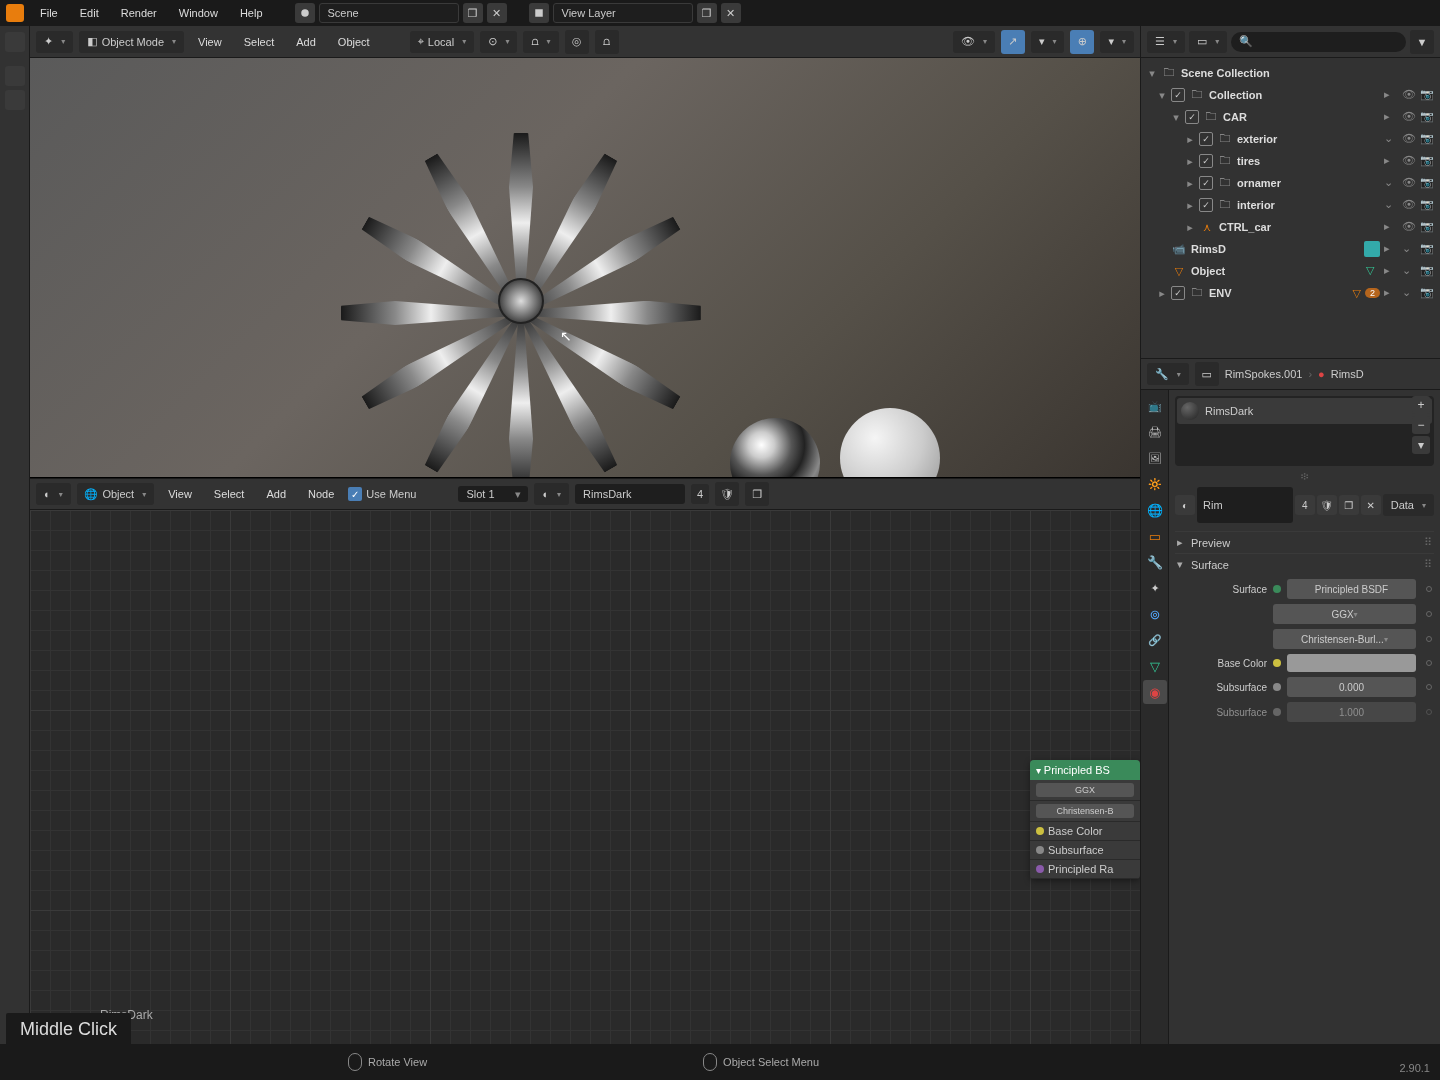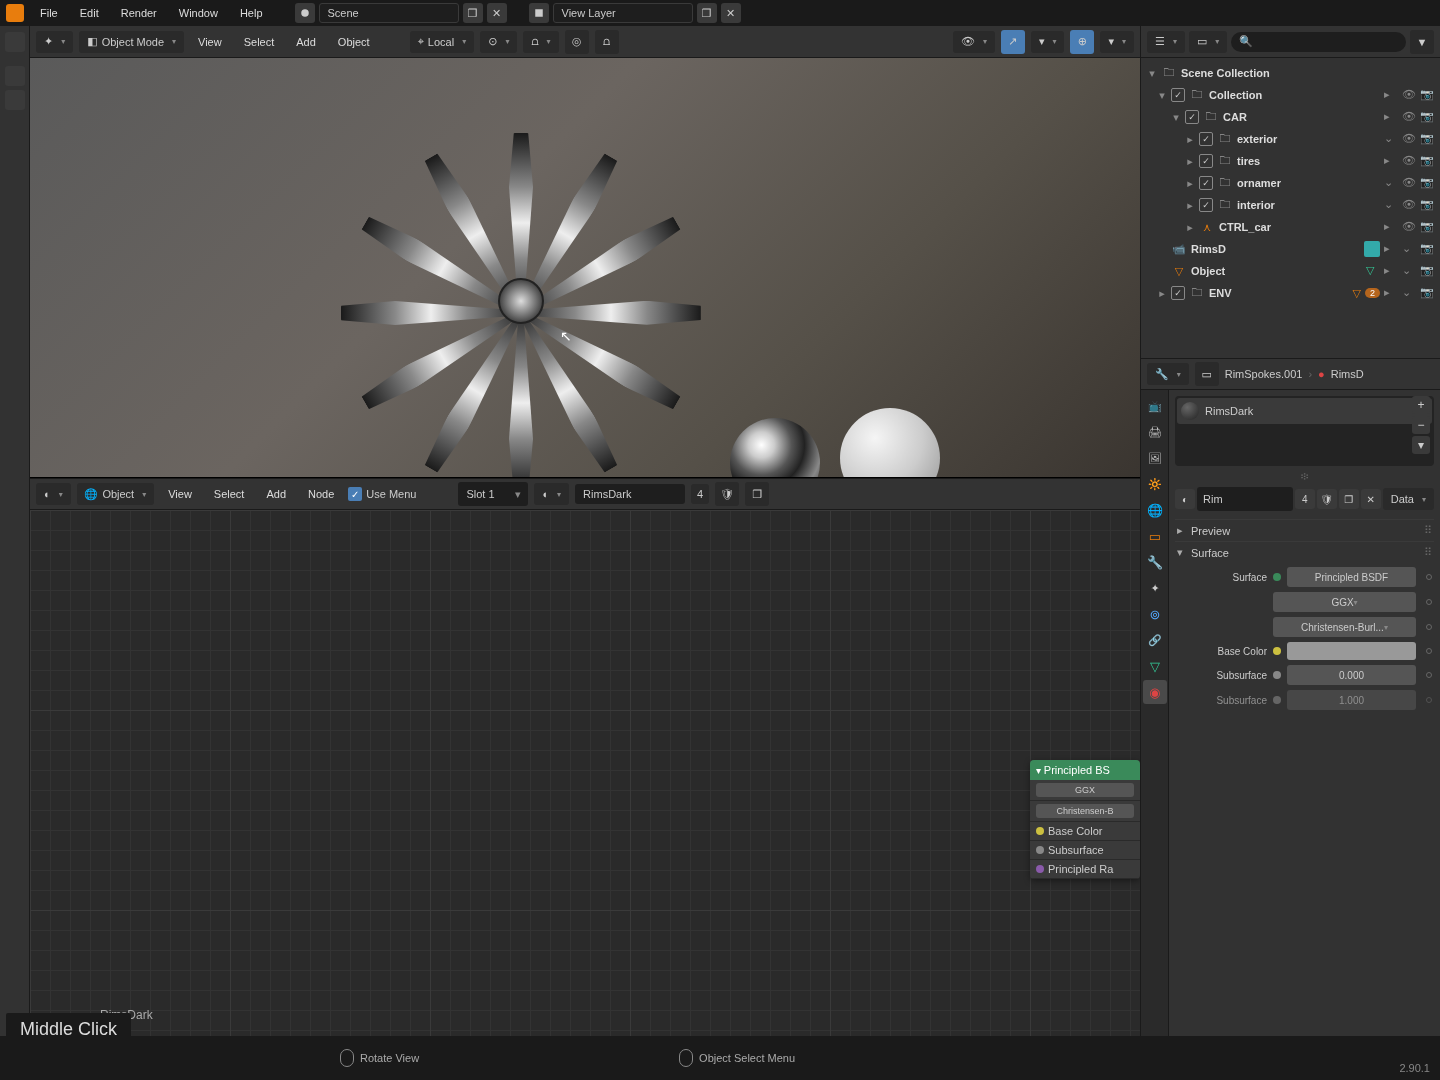--- a/index.html
+++ b/index.html
@@ -34,21 +34,21 @@
 .spoke { position:absolute; left:50%; top:50%; width:180px; height:24px; background:linear-gradient(90deg,#2a2a2a 0%,#888 30%,#eee 50%,#888 70%,#1a1a1a 100%); transform-origin:0 50%; border-radius:0 6px 6px 0; clip-path:polygon(0 40%,70% 0,100% 20%,100% 80%,70% 100%,0 60%);}
 .hub { position:absolute; left:50%; top:50%; width:46px; height:46px; margin:-23px 0 0 -23px; background:radial-gradient(circle,#ddd 0%,#888 40%,#333 80%); border-radius:50%; border:2px solid #222;}
 .chrome-ball { position:absolute; width:90px; height:90px; border-radius:50%; background:radial-gradient(circle at 35% 30%,#fff 0%,#ccc 15%,#555 35%,#222 50%,#888 70%,#333 90%); left:700px; top:360px;}
 .matte-ball { position:absolute; width:100px; height:100px; border-radius:50%; background:radial-gradient(circle at 35% 30%,#f5f5f5 0%,#ccc 50%,#999 90%); left:810px; top:350px;}
 .viewport .cursor-pos { position:absolute; left:530px; top:270px; width:24px; height:24px;}
 .viewport .cursor-pos::after { content:'↖'; color:#fff; font-size:14px;}
 
 .node-editor-header { height:32px; background:#333; border-top:1px solid #1a1a1a; border-bottom:1px solid #1a1a1a; display:flex; align-items:center; padding:0 6px; gap:6px;}
 .check-wrap { display:flex; align-items:center; gap:4px;}
 .checkbox { width:14px; height:14px; background:#4a7eb5; border-radius:2px; display:flex; align-items:center; justify-content:center; color:#fff; font-size:10px;}
-.slot-field { background:#1e1e1e; border-radius:3px; padding:3px 8px; min-width:70px; height:24px; display:flex; align-items:center;}
+.slot-field { background:#1e1e1e; border-radius:3px; padding:3px 8px; min-width:70px; height:16px; display:flex; align-items:center;}
 .mat-name-field { background:#1e1e1e; border-radius:3px; padding:3px 8px; min-width:110px; height:20px; display:flex; align-items:center;}
 .num-badge { background:#2a2a2a; border-radius:3px; width:18px; height:20px; display:flex; align-items:center; justify-content:center;}
 
 .node-canvas { flex:1; background:#2a2a2a; position:relative; background-image:linear-gradient(#333 1px,transparent 1px),linear-gradient(90deg,#333 1px,transparent 1px); background-size:20px 20px; overflow:hidden;}
 .node-canvas .big-grid { position:absolute; inset:0; background-image:linear-gradient(#3a3a3a 1px,transparent 1px),linear-gradient(90deg,#3a3a3a 1px,transparent 1px); background-size:200px 200px;}
 .node-label { position:absolute; left:70px; bottom:30px; color:#aaa; font-size:12px;}
 .node-box { position:absolute; right:0; top:250px; width:110px; background:#3a3a3a; border-radius:4px; overflow:hidden; box-shadow:0 2px 6px rgba(0,0,0,.4);}
 .node-box .node-hdr { background:#3a8a5a; padding:4px 6px; color:#fff; font-size:10px;}
 .node-box .node-row { padding:3px 6px; font-size:10px; display:flex; align-items:center; gap:4px; border-bottom:1px solid #2a2a2a;}
 .node-box .socket { width:8px; height:8px; border-radius:50%; }
@@ -80,36 +80,36 @@
 .prop-tab svg, .prop-tab span { font-size:13px;}
 .prop-content { flex:1; overflow-y:auto; padding:6px;}
 .mat-slot-list { background:#232323; border-radius:4px; padding:2px; margin-bottom:8px;}
 .mat-slot { display:flex; align-items:center; gap:6px; padding:4px; border-radius:3px; background:#3a3a3a;}
 .mat-preview { width:18px; height:18px; border-radius:50%; background:radial-gradient(circle at 35% 30%,#666,#222);}
 .slot-side { position:absolute; right:4px; display:flex; flex-direction:column; gap:2px;}
 .slot-side .sbtn { width:18px; height:18px; background:#3a3a3a; border-radius:3px; display:flex; align-items:center; justify-content:center; font-size:12px;}
 .mat-slot-wrap { position:relative; display:flex;}
 .mat-slot-main { flex:1;}
 .mat-id-row { display:flex; gap:2px; margin-bottom:8px; align-items:center;}
-.mat-id-row .name-fld { flex:1; background:#1e1e1e; border-radius:3px; padding:3px 6px; height:24px; display:flex; align-items:center;}
+.mat-id-row .name-fld { flex:1; background:#1e1e1e; border-radius:3px; padding:3px 6px; height:36px; display:flex; align-items:center;}
 .mat-id-row .btn { width:20px; height:20px; background:#3a3a3a; border-radius:3px; display:flex; align-items:center; justify-content:center; font-size:10px;}
 .panel-hdr { display:flex; align-items:center; gap:4px; padding:4px 2px; border-top:1px solid #3a3a3a; cursor:pointer;}
 .panel-hdr .arrow { width:10px; color:#aaa;}
 .panel-body { padding:4px 2px 8px 2px;}
 .prop-row { display:flex; align-items:center; gap:6px; margin-bottom:5px;}
 .prop-row .plabel { width:90px; text-align:right; color:#ccc; font-size:10px;}
 .prop-row .pval { flex:1; background:#555; border-radius:3px; padding:3px 6px; height:20px; display:flex; align-items:center; justify-content:center; font-size:10px;}
 .prop-row .pval.drop::after { content:' ▾'; color:#888; font-size:8px;}
 .prop-row .psock { width:8px; height:8px; border-radius:50%; background:#888;}
 .prop-row .pdot { width:6px; height:6px; border-radius:50%; border:1px solid #666; margin-left:4px;}
 .prop-row .colorbox { flex:1; height:18px; background:#999; border-radius:3px;}
 .prop-row .sock-yellow { background:#ccc040;}
 .prop-row .sock-green { background:#3a8a5a;}
 
-.statusbar { position:absolute; bottom:0; left:0; right:0; height:44px; background:#1a1a1a; display:flex; align-items:center; padding:17px 10px; gap:30px; color:#aaa;}
+.statusbar { position:absolute; bottom:0; left:0; right:0; height:36px; background:#1a1a1a; display:flex; align-items:center; padding:17px 10px; gap:38px; color:#aaa;}
 .statusbar .item { display:flex; align-items:center; gap:6px;}
 .statusbar .mouse-ic { width:14px; height:18px; border:1px solid #888; border-radius:7px; position:relative;}
 .action-hint { position:absolute; left:6px; bottom:34px; background:#1a1a1a; padding:6px 14px; font-size:18px; color:#ddd; border-radius:2px;}
 .version { position:absolute; right:10px; bottom:6px; color:#888;}
 </style>
 </head>
 <body>
 
 <div class="topbar">
   <div class="logo"></div>

